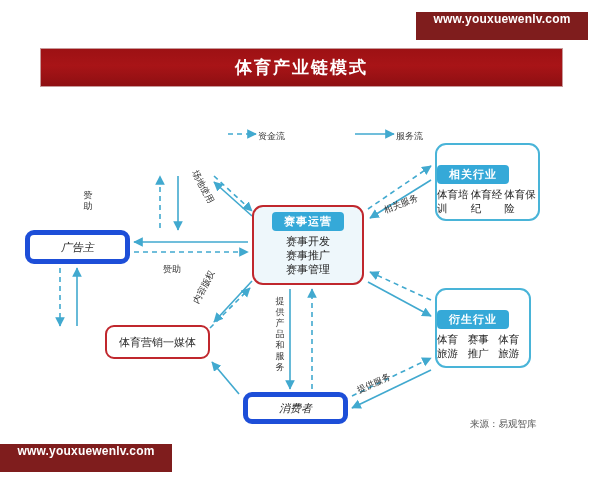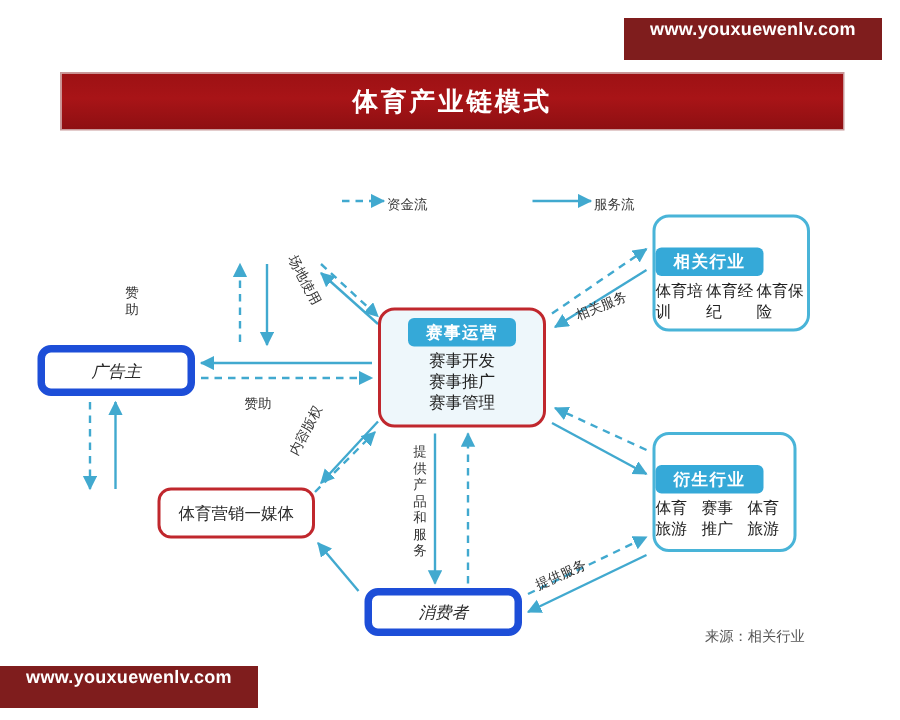--- a/index.html
+++ b/index.html
@@ -208,19 +208,19 @@
   </div>
 
   <div class="vert" id="lbl-sponsor1">赞助</div>
   <div class="elabel" id="lbl-sponsor2">赞助</div>
   <div class="elabel" id="lbl-venueuse">场地使用</div>
   <div class="elabel" id="lbl-copyright">内容版权</div>
   <div class="elabel" id="lbl-relsvc">相关服务</div>
   <div class="vert" id="lbl-provide">提供产品和服务</div>
   <div class="elabel" id="lbl-consvc">提供服务</div>
 
-  <div id="source">来源：相关行业</div>
+  <div id="source">来源：易观智库</div>
 
   <div class="watermark" id="wm-bottom">
     <span>www.youxuewenlv.com</span>
   </div>
 
 </div>
 
 </body></html>

